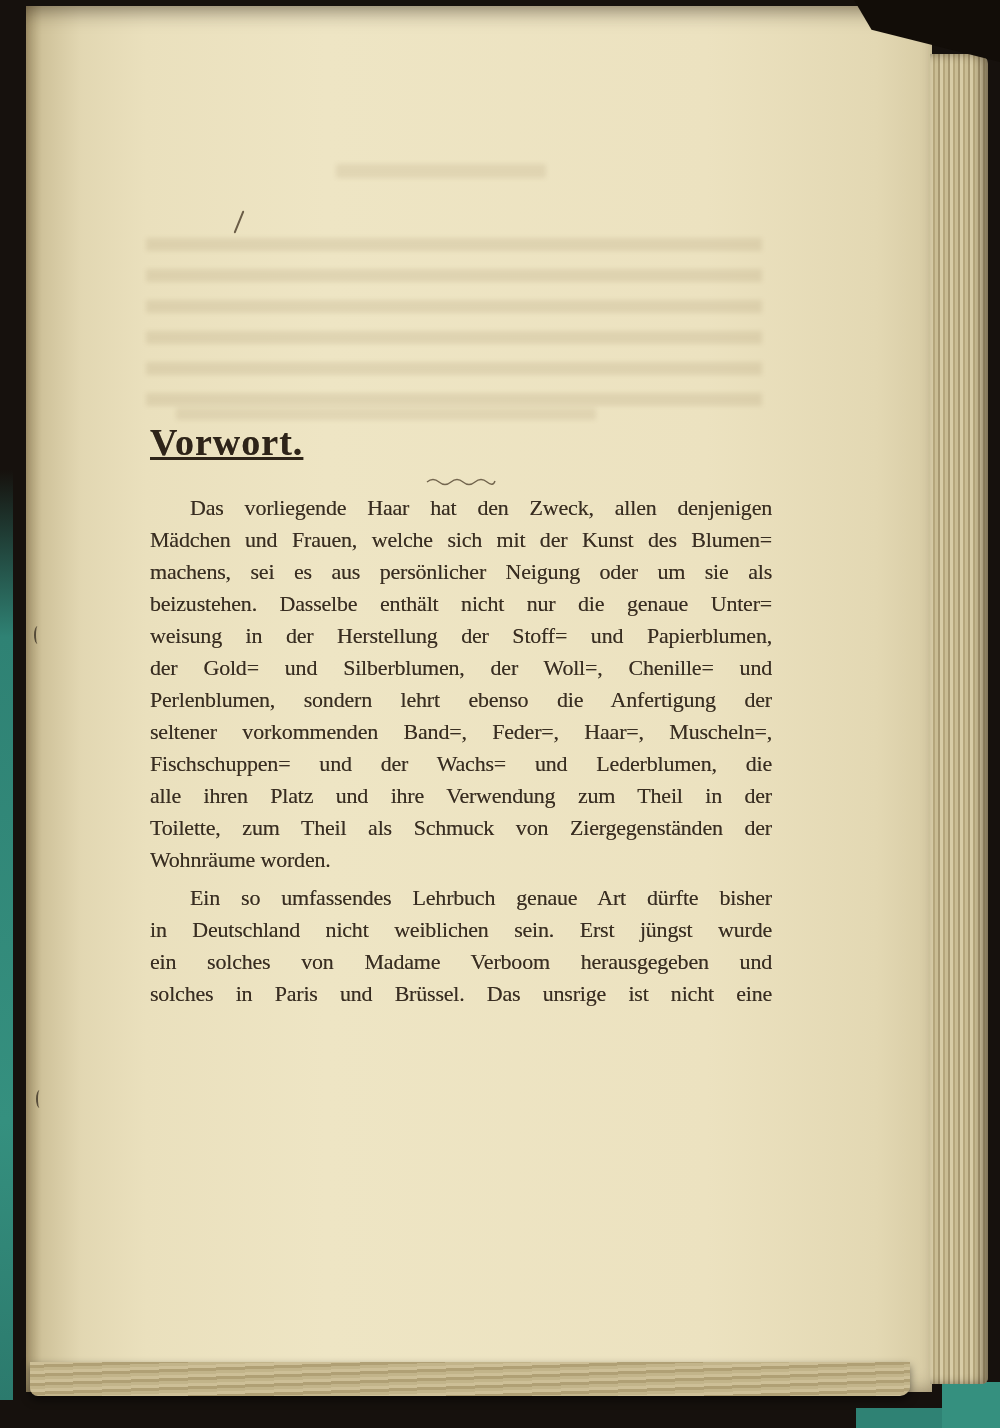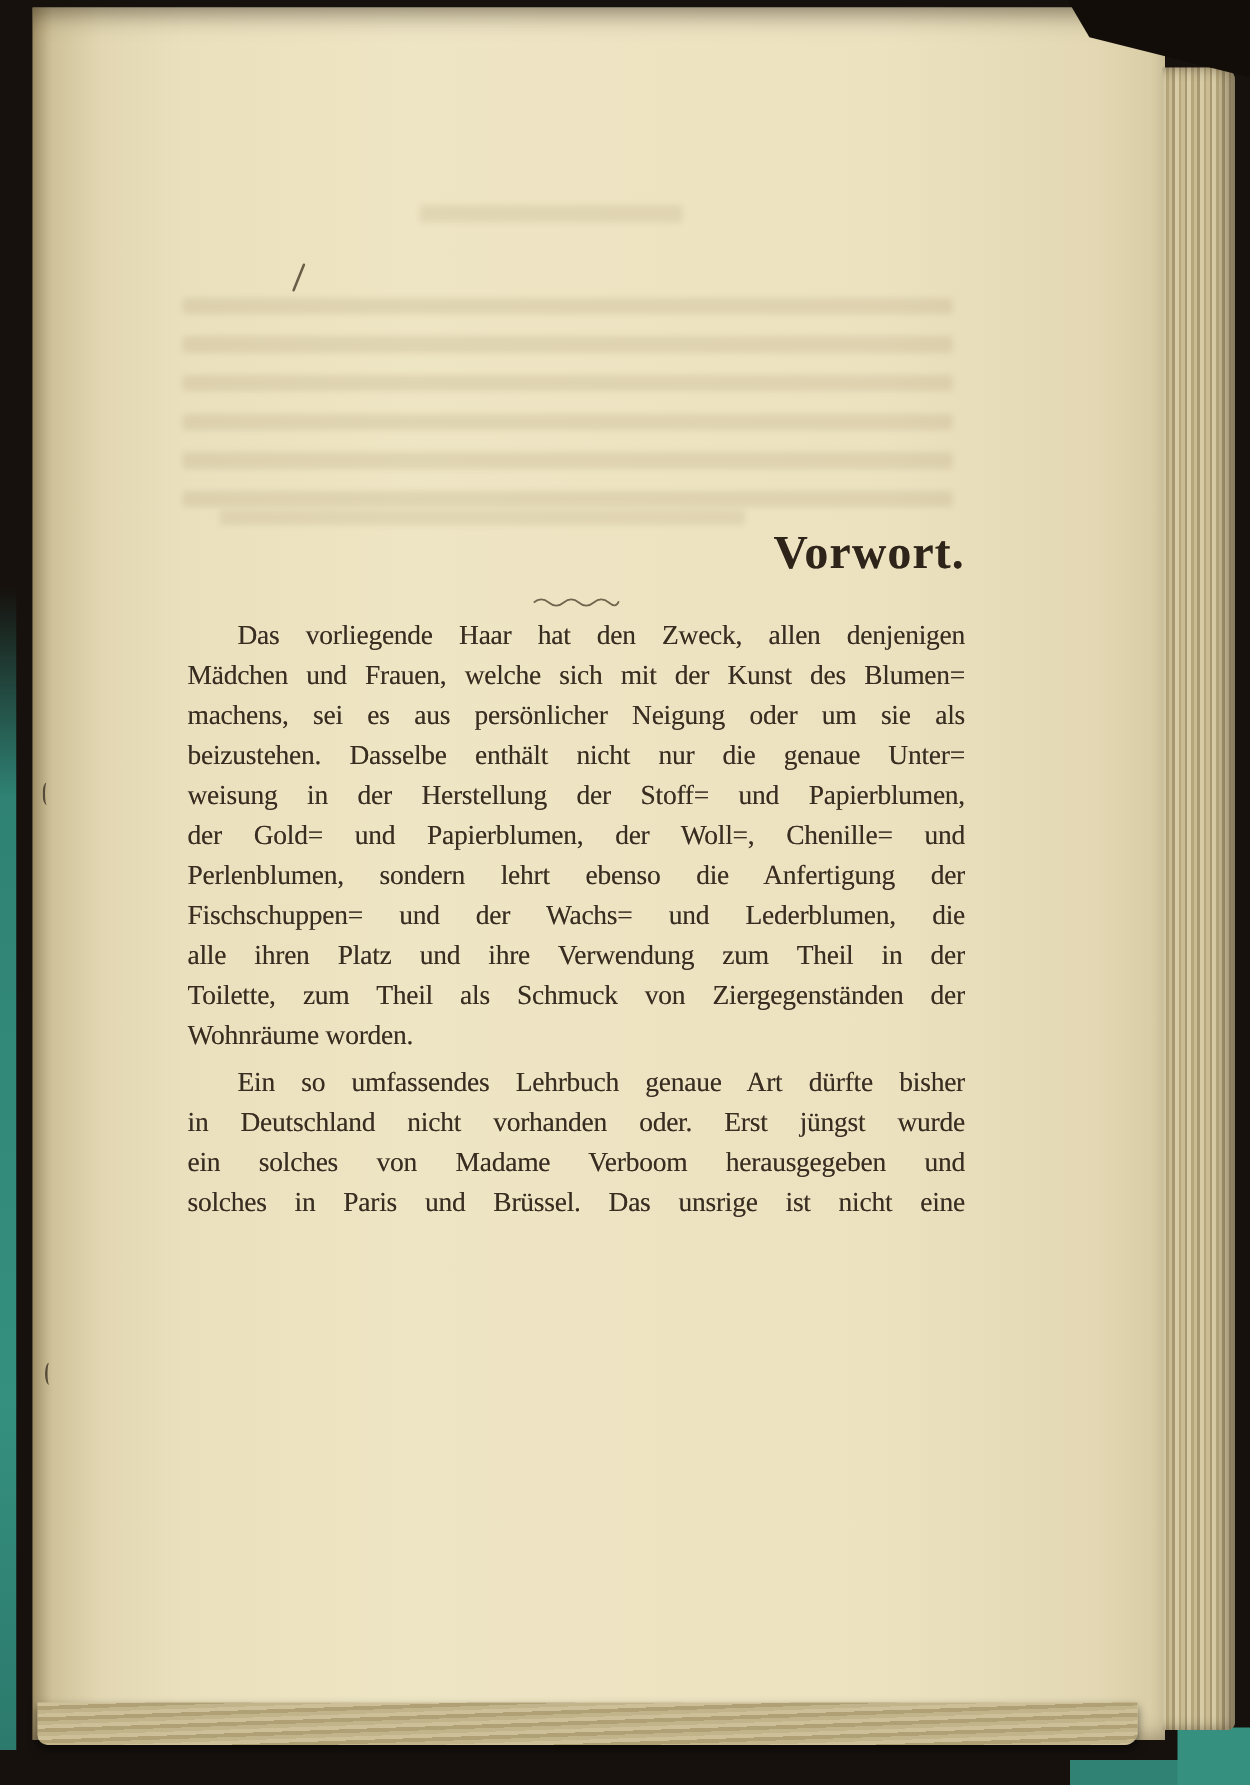--- a/index.html
+++ b/index.html
@@ -67,21 +67,21 @@
   
   .textblock {
     position:absolute; left:124px; top:414px; width:622px;
     color:#382d21;
     font-size:22px; line-height:32px;
     letter-spacing:-0.2px;
     text-shadow:0 0 .4px rgba(56,45,33,.55);
   }
   .title {
     font-size:38px; line-height:44px; font-weight:bold;
-    text-align:right; letter-spacing:1px; color:#2e2419;
+    text-align:left; letter-spacing:1px; color:#2e2419;text-decoration:underline;
   }
   .flourish { display:block; margin:12px auto 0 auto; opacity:.75; }
   .para { margin-top:6px; }
   .para-1 { margin-top:42px; }
   .line {
     height:32px; overflow:hidden;
     text-align:justify; text-align-last:justify;
   }
   .line.end { text-align-last:left; }
   .line.first { text-indent:40px; }
@@ -138,31 +138,32 @@
         <path d="M2 6 Q8 1 14 6 T26 6 T38 6 T50 6 T62 6 T70 5" fill="none" stroke="#4a3b28" stroke-width="1.4"></path>
       </svg>
 
 
       <div class="para">
         <div class="line first">Das vorliegende Haar hat den Zweck, allen denjenigen</div>
         <div class="line">Mädchen und Frauen, welche sich mit der Kunst des Blumen=</div>
         <div class="line">machens, sei es aus persönlicher Neigung oder um sie als</div>
         <div class="line">beizustehen. Dasselbe enthält nicht nur die genaue Unter=</div>
         <div class="line">weisung in der Herstellung der Stoff= und Papierblumen,</div>
-        <div class="line">der Gold= und Papierblumen, der Woll=, Chenille= und</div>
+        <div class="line">der Gold= und Silberblumen, der Woll=, Chenille= und</div>
         <div class="line">Perlenblumen, sondern lehrt ebenso die Anfertigung der</div>
+        <div class="line">seltener vorkommenden Band=, Feder=, Haar=, Muscheln=,</div>
         <div class="line">Fischschuppen= und der Wachs= und Lederblumen, die</div>
         <div class="line">alle ihren Platz und ihre Verwendung zum Theil in der</div>
         <div class="line">Toilette, zum Theil als Schmuck von Ziergegenständen der</div>
         <div class="line end">Wohnräume worden.</div>
       </div>
 
       <div class="para">
         <div class="line first">Ein so umfassendes Lehrbuch genaue Art dürfte bisher</div>
-        <div class="line">in Deutschland nicht vorhanden oder. Erst jüngst wurde</div>
+        <div class="line">in Deutschland nicht weiblichen sein. Erst jüngst wurde</div>
         <div class="line">ein solches von Madame Verboom herausgegeben und</div>
         <div class="line">solches in Paris und Brüssel. Das unsrige ist nicht eine</div>
       </div>
 
     </div>
   </div>
 
   <div class="fore-edge"></div>
   <div class="bottom-edge"></div>
   <div class="corner-dark"></div>

